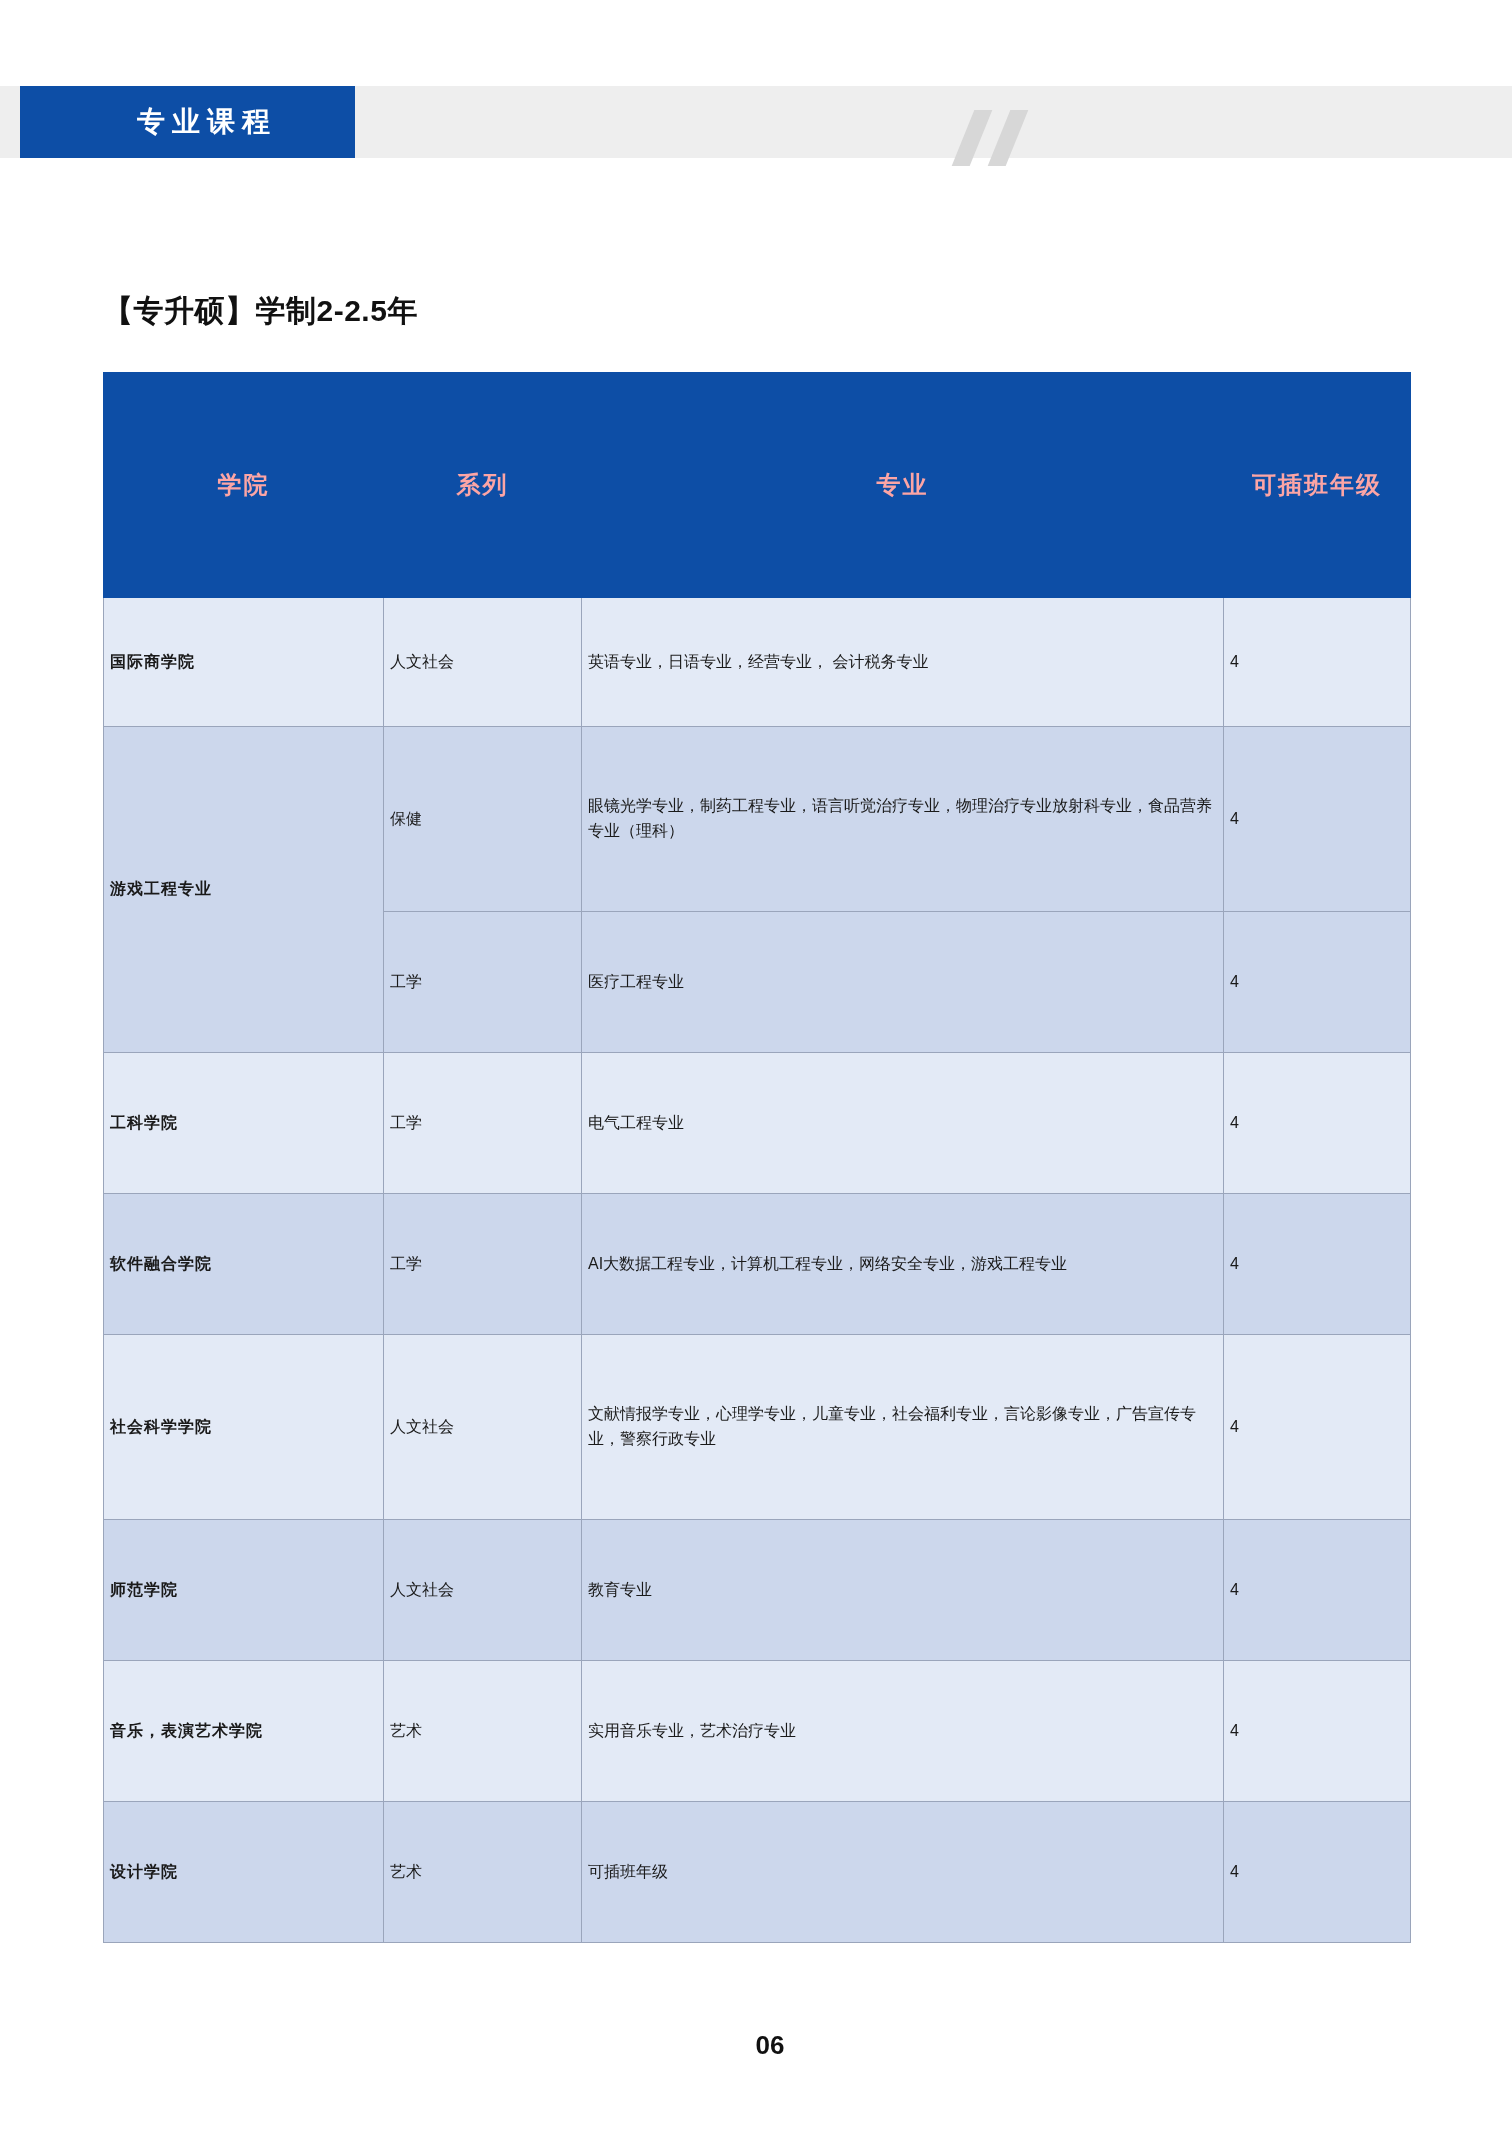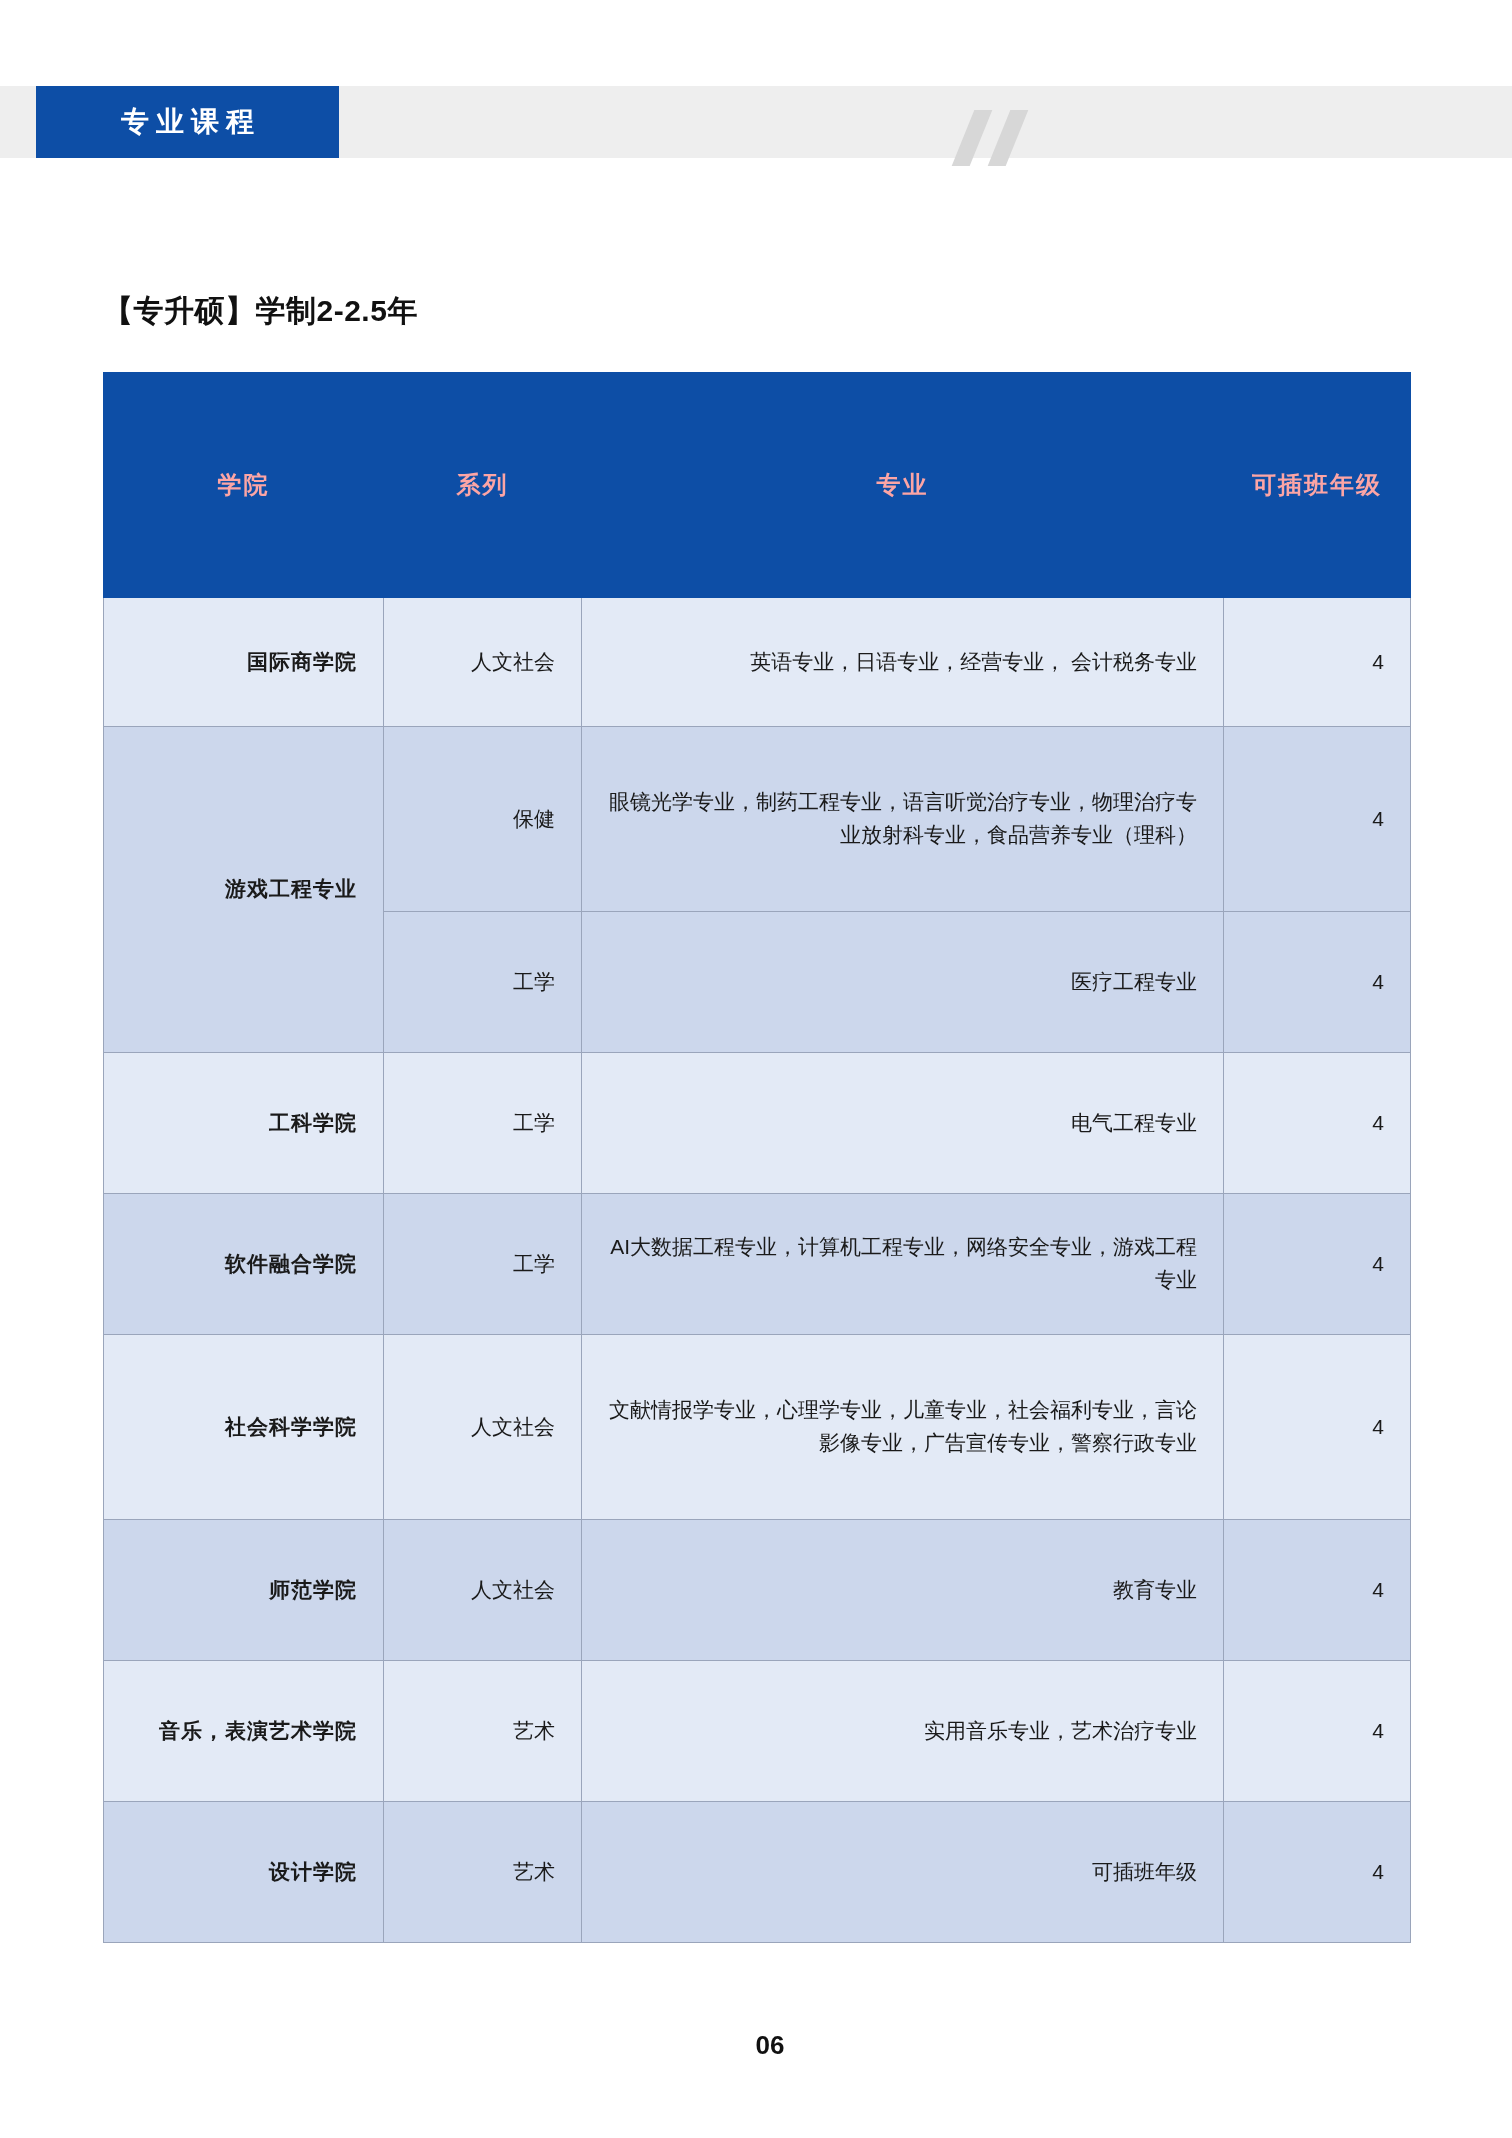--- a/index.html
+++ b/index.html
@@ -21,27 +21,28 @@
     position: absolute;
     top: 86px;
     left: 0;
     width: 1512px;
     height: 72px;
     background: #eeeeee;
   }
   .header-tab {
     position: absolute;
     top: 86px;
-    left: 36px;
+    left: 20px;
     width: 303px;
     height: 72px;
     background: #0d4ea6;
     display: flex;
     align-items: center;
     justify-content: center;
+    padding-left: 32px;
   }
   .header-tab-label {
     color: #ffffff;
     font-size: 28px;
     font-weight: bold;
     letter-spacing: 7px;
     text-indent: 7px;
   }
   .slash-group {
     position: absolute;
@@ -97,25 +98,25 @@
     font-weight: bold;
     height: 222px;
     border: 1px solid #0d4ea6;
     letter-spacing: 2px;
     vertical-align: middle;
     text-align: center;
   }
 
   table.majors tbody td {
     border: 1px solid #9aa5bb;
-    text-align: right;
+    text-align: left;
     vertical-align: middle;
-    font-size: 21px;
+    font-size: 16px;
     line-height: 1.55;
-    padding: 18px 26px;
+    padding: 18px 6px;
     color: #1a1a1a;
   }
   table.majors tbody tr:nth-child(odd) td { background: #e3eaf6; }
   table.majors tbody tr:nth-child(even) td { background: #ccd7ec; }
 
   
   td.shade-a { background: #e3eaf6 !important; }
   td.shade-b { background: #ccd7ec !important; }
 
   td.college {

